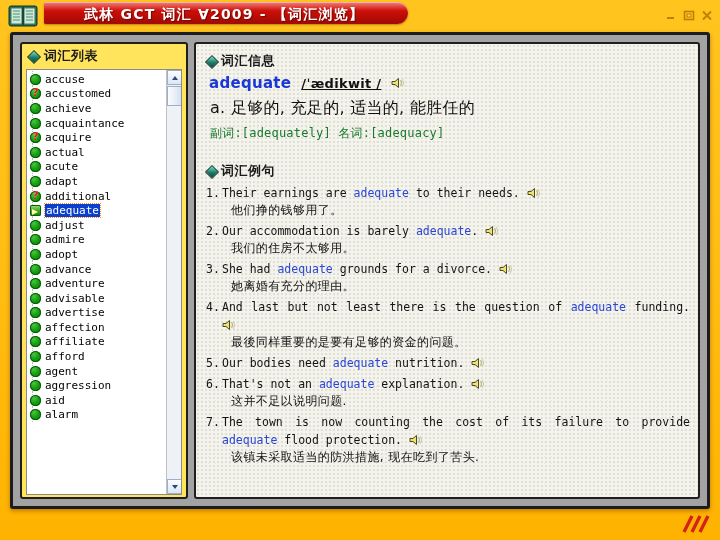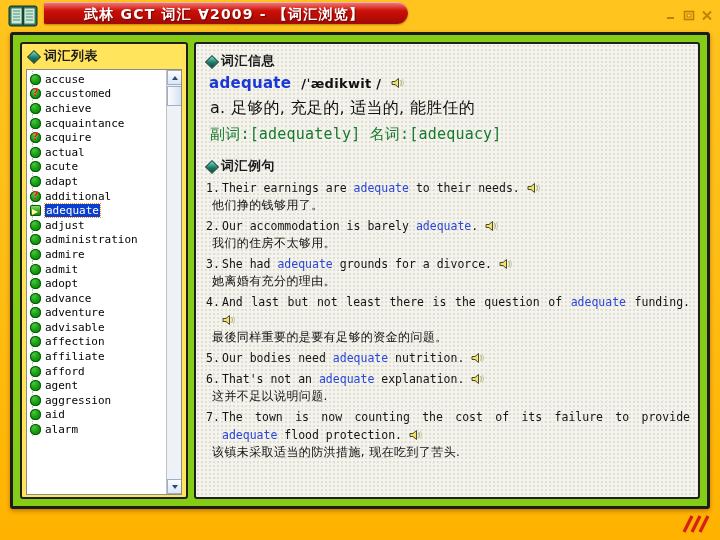--- a/index.html
+++ b/index.html
@@ -83,21 +83,21 @@
     left: 10px; top: 32px;
     width: 700px; height: 477px;
     background: #1c1c1c;
     border-radius: 3px;
     box-shadow: 0 2px 4px rgba(130,70,0,.5);
   }
   #client-inner {
     position: absolute;
     left: 3px; top: 3px;
     width: 694px; height: 471px;
-    background: #84cc16;
+    background: #a3a3a3;
     overflow: hidden;
   }
 
   
   #vocab-list-panel {
     position: absolute;
     left: 7px; top: 7px;
     width: 168px; height: 457px;
     background: #ffe45c;
     border: 2px solid #1f1f1f;
@@ -309,42 +309,43 @@
     font-weight: bold;
     color: #1b38d6;
     letter-spacing: .3px;
   }
   #phonetic {
     font-family: "DejaVu Sans", sans-serif;
     font-size: 13px;
     font-weight: bold;
     color: #111111;
     letter-spacing: .3px;
+    text-decoration: underline;
   }
   .speaker-icon {
     display: inline-block;
     width: 14px; height: 12px;
     position: relative;
     vertical-align: -2px;
     cursor: pointer;
   }
   .speaker-icon svg { display:block; }
 
   #definition-line {
     font-family: "DejaVu Sans", sans-serif;
     font-size: 16px;
     color: #111111;
     margin: 2px 0 6px 4px;
     letter-spacing: .3px;
   }
   #derivatives-line {
     font-family: "DejaVu Sans Mono", monospace;
-    font-size: 15px;
+    font-size: 12px;
     color: #177a2e;
-    margin: 2px 0 13px 4px;
+    margin: 2px 0 20px 4px;
     letter-spacing: .2px;
   }
 
   #examples { margin-top: 2px; }
   .example {
     margin: 0 0 3px 0;
   }
   .ex-en {
     display: flex;
     font-family: "DejaVu Sans Mono", monospace;
@@ -360,21 +361,21 @@
   .ex-en-text {
     flex: 1 1 auto;
     text-align: justify;
     text-justify: inter-word;
   }
   .ex-en-text .kw { color: #2b46d8; }
   .ex-cn {
     font-family: "DejaVu Sans", sans-serif;
     font-size: 12px;
     color: #141414;
-    margin-left: 6px;
+    margin-left: 25px;
     line-height: 17px;
     letter-spacing: .4px;
   }
 
   
   #corner-decoration {
     position: absolute;
     right: 10px; bottom: 6px;
     width: 30px; height: 20px;
     pointer-events: none;
@@ -481,45 +482,41 @@
               <div class="vocab-item selected">
                 <span class="bullet arrow"></span>
                 <span class="vocab-label">adequate</span>
               </div>
               <div class="vocab-item">
                 <span class="bullet"></span>
                 <span class="vocab-label">adjust</span>
               </div>
               <div class="vocab-item">
                 <span class="bullet"></span>
-                <span class="vocab-label">administration</span>
-              </div>
-              <div class="vocab-item">
-                <span class="bullet"></span>
                 <span class="vocab-label">admire</span>
               </div>
               <div class="vocab-item">
                 <span class="bullet"></span>
-                <span class="vocab-label">admit</span>
-              </div>
-              <div class="vocab-item">
-                <span class="bullet"></span>
                 <span class="vocab-label">adopt</span>
               </div>
               <div class="vocab-item">
                 <span class="bullet"></span>
                 <span class="vocab-label">advance</span>
               </div>
               <div class="vocab-item">
                 <span class="bullet"></span>
                 <span class="vocab-label">adventure</span>
               </div>
               <div class="vocab-item">
                 <span class="bullet"></span>
                 <span class="vocab-label">advisable</span>
+              </div>
+              <div class="vocab-item">
+                <span class="bullet"></span>
+                <span class="vocab-label">advertise</span>
               </div>
               <div class="vocab-item">
                 <span class="bullet"></span>
                 <span class="vocab-label">affection</span>
               </div>
               <div class="vocab-item">
                 <span class="bullet"></span>
                 <span class="vocab-label">affiliate</span>
               </div>
               <div class="vocab-item">

